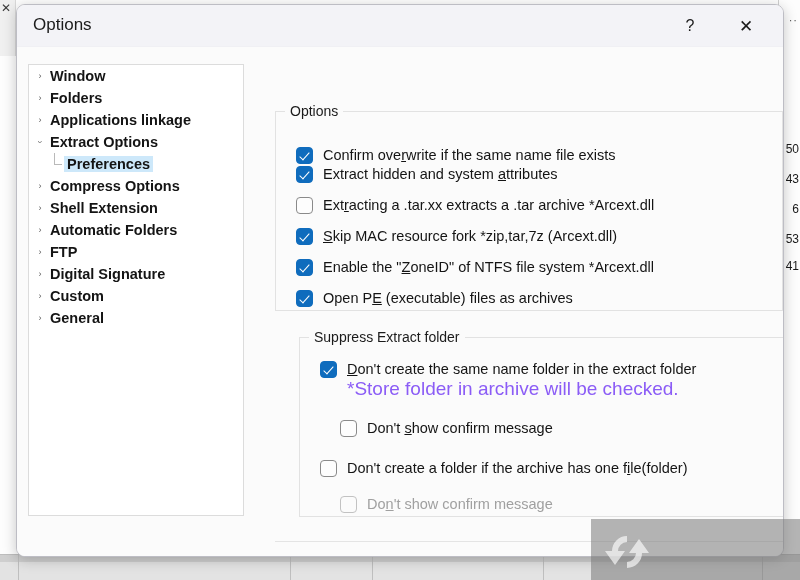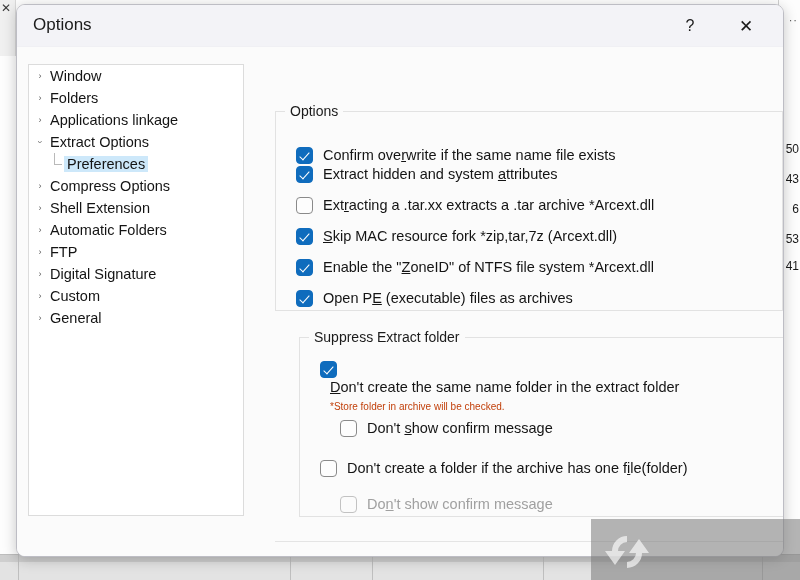--- a/index.html
+++ b/index.html
@@ -115,20 +115,21 @@
   .tree-arrow {
     width: 14px; flex: 0 0 14px;
     font-size: 9px; color: #5a5a5a;
     text-align: center;
     line-height: 22px;
   }
   .tree-arrow.expanded { transform: rotate(90deg); }
   .tree-label {
     font-size: 14.5px; color: #141414;
     padding: 0 3px;
+    font-weight: bold;
   }
   .tree-item.child { padding-left: 22px; }
   .tree-item.child .tree-elbow {
     width: 13px; flex: 0 0 13px;
     height: 22px;
     position: relative;
   }
   .tree-item.child .tree-elbow::before {
     content: ""; position: absolute; left: 3px; top: 0; width: 1px; height: 12px;
     background: #b9b9b9;
@@ -193,22 +194,22 @@
   }
   .cb-label {
     margin-left: 10px;
     font-size: 14.5px;
     color: #141414;
     line-height: 19px;
     white-space: nowrap;
   }
   .cb-label.disabled { color: #a0a0a0; }
   .cb-sub {
-    font-size: 10px;
-    color: #c2410c;
+    font-size: 19px;
+    color: #8b5cf6;
     line-height: 19px;
     white-space: nowrap;
   }
   u { text-decoration: underline; text-underline-offset: 1px; }
 
   
   #footer-sep {
     position: absolute;
     left: 258px; top: 494px; width: 508px; height: 1px;
     background: #e4e4e4;
@@ -357,21 +358,21 @@
           <div class="cb-row" style="left: 20px; top: 177px;">
             <span class="cbox checked"></span>
             <span class="cb-label">Open P<u>E</u> (executable) files as archives</span>
           </div>
         </div>
     </div>
 
     <div class="groupbox" id="group-suppress">
       <span class="group-title">Suppress Extract folder</span>
 
-      <div class="cb-row" style="left:20px; top:22px;flex-direction:column;">
+      <div class="cb-row" style="left:20px; top:22px;">
         <span class="cbox checked"></span>
         <span>
           <span class="cb-label" id="sup1-label"><u>D</u>on't create the same name folder in the extract folder</span>
           <div class="cb-sub" style="margin-left:10px;" id="sup1-sub">*Store folder in archive will be checked.</div>
         </span>
       </div>
 
       <div class="cb-row" style="left:40px; top:81px;">
         <span class="cbox"></span>
         <span class="cb-label" id="sup2-label">Don't <u>s</u>how confirm message</span>

